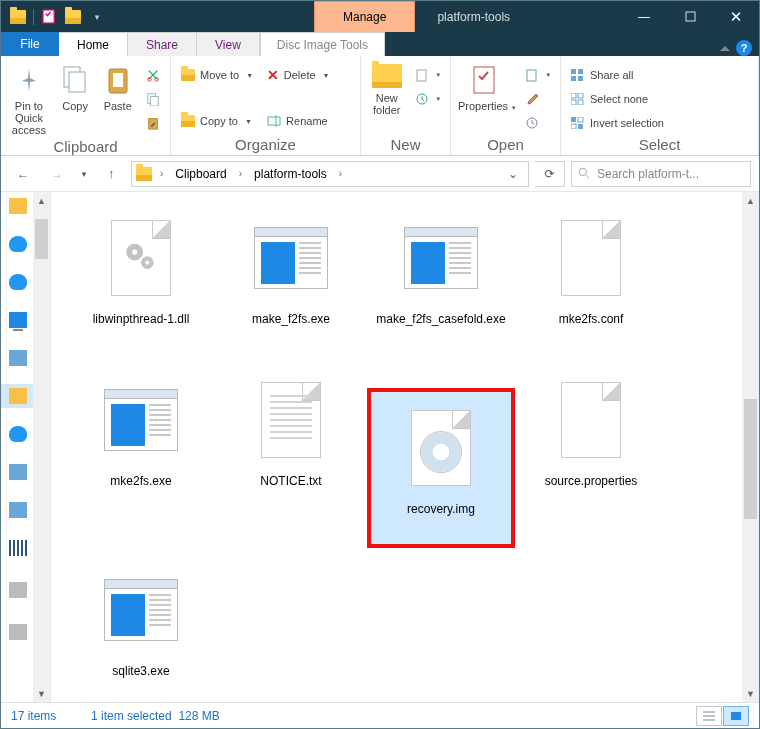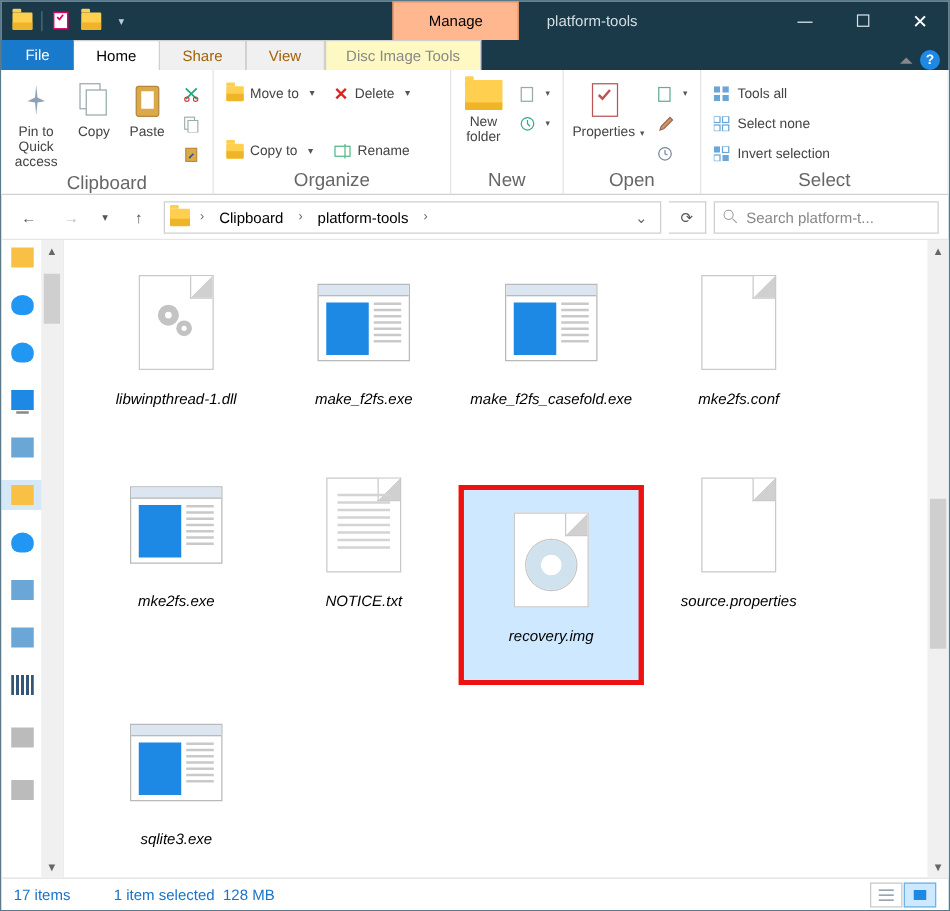--- a/index.html
+++ b/index.html
@@ -14,23 +14,23 @@
   .folder-ico::before{content:'';position:absolute;top:-3px;left:0;width:7px;height:3px;background:#ffcf4f;border-radius:1px 1px 0 0;}
   .tb-context-tab { background: #ffb790; color:#000; height:100%; display:flex; align-items:center; padding:0 28px; margin-left: 200px; border:1px solid #e89060; border-bottom:none; }
   .tb-title { flex:1; display:flex; align-items:center; padding-left: 22px; color: #d5dde2; }
   .tb-controls { display:flex; }
   .tb-controls > div { width: 46px; display:flex; align-items:center; justify-content:center; }
   .tb-controls .tb-x { font-size:15px; }
 
   
   .tabrow { height: 24px; background: #1a3a4a; display:flex; align-items:flex-end; position:relative; }
   .file-tab { background:#1979ca; color:#fff; height:24px; width:58px; display:flex; align-items:center; justify-content:center; }
-  .maintab { height:24px; padding:0 18px; display:flex; align-items:center; color:#a16207; background:#f0f0f0; border-top:1px solid #d0d0d0; border-right:1px solid #d0d0d0; }
+  .maintab { height:24px; padding:0 18px; display:flex; align-items:center; color:#701a75; background:#f0f0f0; border-top:1px solid #d0d0d0; border-right:1px solid #d0d0d0; }
   .maintab.active { background:#ffffff; color:#000; border-top:1px solid #d0d0d0; }
-  .context-tab2 { height:24px; padding:0 16px; display:flex; align-items:center; color:#888; background:#fef9c3; border:1px solid #d0d0d0; border-bottom:none; }
+  .context-tab2 { height:24px; padding:0 16px; display:flex; align-items:center; color:#888; background:#ffffff; border:1px solid #d0d0d0; border-bottom:none; }
   .tabrow .rightcap { margin-left:auto; width:46px; display:flex; align-items:center; justify-content:center; gap:6px;}
   .caret-up { width:0;height:0;border-left:5px solid transparent;border-right:5px solid transparent;border-bottom:5px solid #888;}
   .help-badge { width:16px; height:16px; border-radius:50%; background:#1e88e5; color:#fff; font-size:11px; display:flex;align-items:center;justify-content:center;font-weight:bold;}
 
   
   .ribbon { height:100px; background:#fff; border-bottom:1px solid #d0d0d0; display:flex; font-size:11px; color:#444;}
   .rgroup { border-right:1px solid #e4e4e4; padding:4px 6px 0; display:flex; flex-direction:column; }
   .rgroup .body { flex:1; display:flex; align-items:flex-start; gap:6px; }
   .rgroup .lbl { text-align:center; padding:2px 0; color:#666; font-size:15px;}
   .bigbtn { width:48px; display:flex; flex-direction:column; align-items:center; padding-top:4px; gap:4px; text-align:center;}
@@ -64,21 +64,21 @@
   .ni-cloud { background:#2196f3; border-radius:50% 50% 40% 40%;}
   .ni-pc { background:#1e88e5; height:12px; position:relative;}
   .ni-pc::after{content:'';position:absolute;bottom:-3px;left:4px;width:10px;height:2px;background:#888;}
   .ni-drive{ background:#bbb; height:8px; margin-top:4px;}
   .ni-generic{ background:#6aa6d6;}
   .navicons .selected { position:relative;}
   .navicons .selected::before{content:'';position:absolute;left:-8px;top:-4px;width:40px;height:24px;background:#d5e8f7;z-index:-1;}
 
   .files { flex:1; position:relative; overflow:hidden;}
   .fgrid { display:flex; flex-wrap:wrap; gap:10px 10px; padding:10px 20px; align-content:flex-start;}
-  .fitem { width:140px; height:152px; display:flex; flex-direction:column; align-items:center; justify-content:flex-start; padding:8px 4px 4px; position:relative;font-style:italic;}
+  .fitem { width:140px; height:152px; display:flex; flex-direction:column; align-items:center; justify-content:flex-start; padding:8px 4px 4px; position:relative;}
   .fitem .ficon { width:96px; height:96px; display:flex;align-items:center;justify-content:center; margin-bottom:6px;}
   .fitem .fname { font-size:12px; color:#000; text-align:center; line-height:1.25; max-width:130px; word-wrap:break-word;}
   .fitem.sel { background:#cde8ff;}
   .fitem.sel.highlighted { outline:4px solid #e11; box-shadow:0 0 0 4px #e11;margin-top:28px;}
   .files .scroll { position:absolute; right:0; top:0; width:17px; height:100%; background:#f0f0f0;}
   .files .scroll .up,.files .scroll .dn{height:17px;display:flex;align-items:center;justify-content:center;color:#666;font-size:9px;}
   .files .scroll .track{height:calc(100% - 34px);position:relative;}
   .files .scroll .thumb{background:#cfcfcf;position:absolute;top:40%;left:2px;right:2px;height:120px;}
 
   
@@ -289,21 +289,21 @@
   <div class="rgroup" style="flex:1;">
     <div class="body">
       <div class="smcol" style="padding-top:4px;">
         <div class="smbtn">
             <svg width="14" height="12">
               <rect x="0" y="0" width="5" height="5" fill="#6aa6d6"></rect>
               <rect x="7" y="0" width="5" height="5" fill="#6aa6d6"></rect>
               <rect x="0" y="7" width="5" height="5" fill="#6aa6d6"></rect>
               <rect x="7" y="7" width="5" height="5" fill="#6aa6d6"></rect>
             </svg>
-            <span>Tools all</span>
+            <span>Share all</span>
           </div>
         <div class="smbtn">
             <svg width="14" height="12">
               <rect x="0" y="0" width="5" height="5" fill="none" stroke="#6aa6d6"></rect>
               <rect x="7" y="0" width="5" height="5" fill="none" stroke="#6aa6d6"></rect>
               <rect x="0" y="7" width="5" height="5" fill="none" stroke="#6aa6d6"></rect>
               <rect x="7" y="7" width="5" height="5" fill="none" stroke="#6aa6d6"></rect>
             </svg>
             <span>Select none</span>
           </div>

